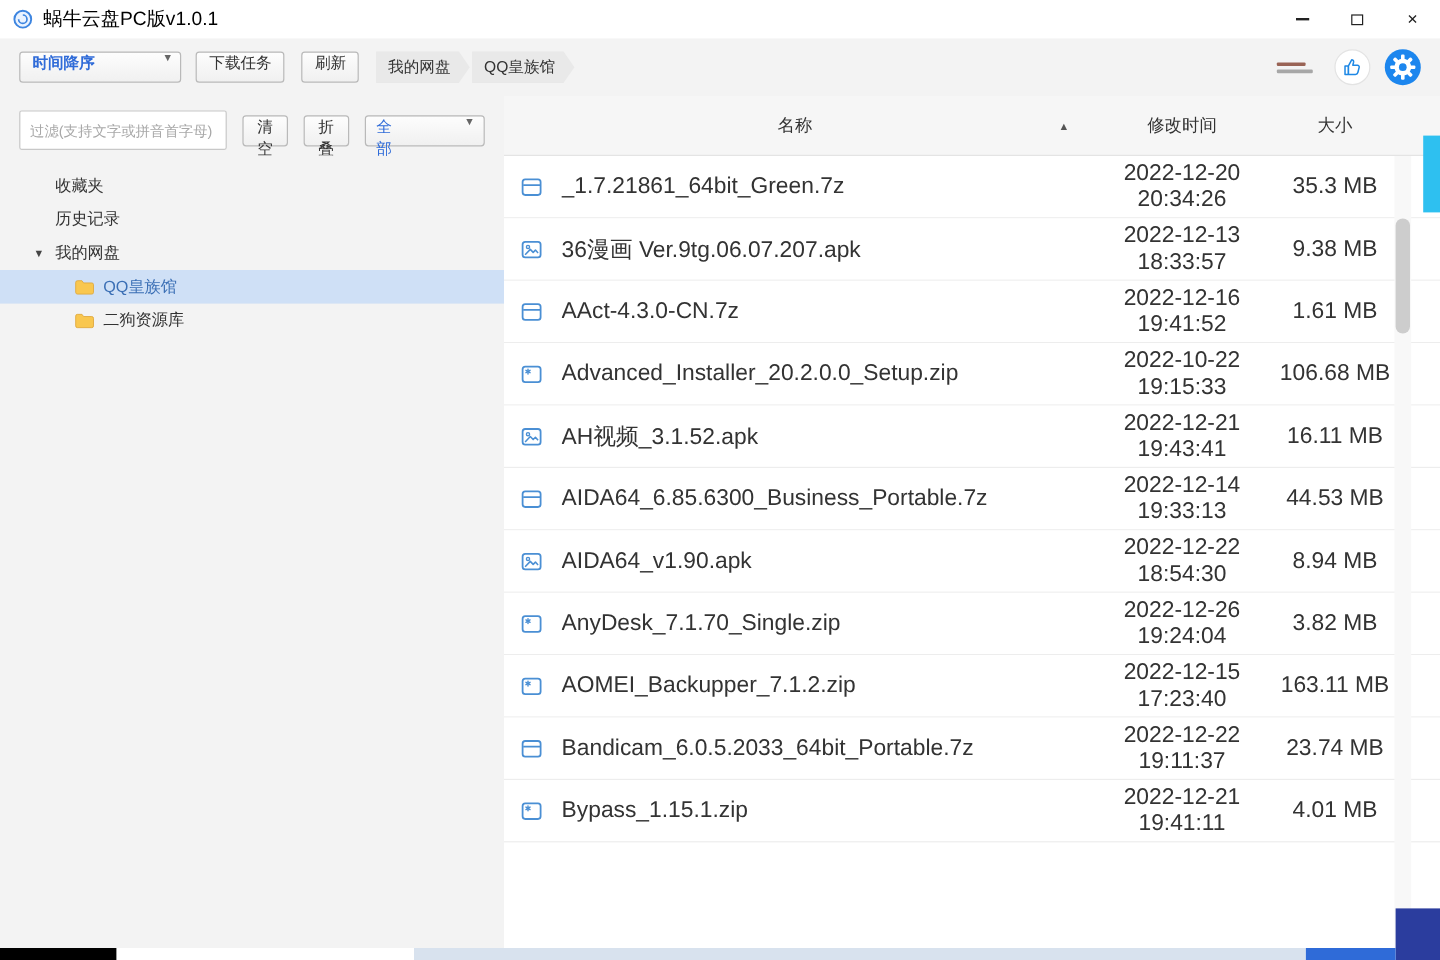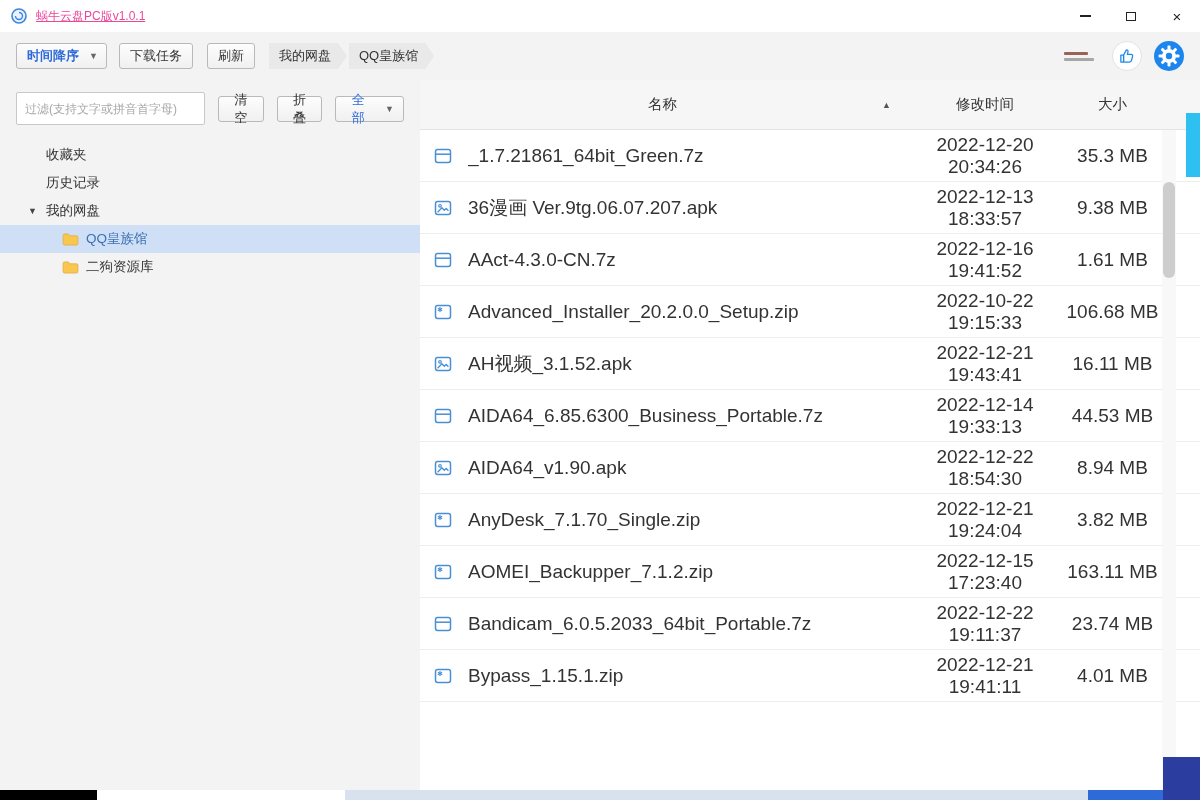--- a/index.html
+++ b/index.html
@@ -2,32 +2,32 @@
 <html><head>
 <meta charset="utf-8">
 <style>
   * { margin:0; padding:0; box-sizing:border-box; }
   html,body { width:1200px; height:800px; overflow:hidden; background:#fff;
     font-family:"Liberation Sans","DejaVu Sans",sans-serif; color:#333; position:relative; }
 
   
   .titlebar { height:32px; background:#fff; display:flex; align-items:center; }
   .app-icon { width:18px; height:18px; margin:0 8px 0 10px; display:inline-flex; }
-  .app-title { font-size:12px; color:#ec4899;text-decoration:underline; }
+  .app-title { font-size:16px; color:#000000; }
   .tb-spacer { flex:1; }
   .win-btn { width:46px; height:32px; display:flex; align-items:center; justify-content:center; cursor:default; }
   .glyph-min { width:11px; height:1.5px; background:#222; display:block; }
   .glyph-max { width:10px; height:9px; border:1.2px solid #222; display:block; }
   .glyph-close { font-size:15px; color:#222; line-height:1; }
 
   
   .toolbar { height:48px; background:#f3f3f3; display:flex; align-items:center; padding:0 16px; }
   .btn { height:26px; background:linear-gradient(#fdfdfd,#f0f0f0); border:1px solid #b9b9b9;
     border-radius:3px; font-size:13px; color:#333; padding:0 10px; display:inline-flex;
-    align-items:center; font-family:Liberation Sans, sans-serif; cursor:default; }
+    font-family:Liberation Mono, monospace; cursor:default;gap:48px; }
   .btn-sort { color:#2f6bd8; font-weight:bold; margin-right:12px; padding:0 8px 0 10px; }
   .btn-sort .caret { margin-left:10px; }
   .caret { font-size:9px; color:#666; font-weight:normal; }
   .btn-download { margin-right:14px; }
   .btn-refresh { margin-right:14px; }
   .breadcrumbs { display:flex; align-items:center; }
   .crumb { height:26px; display:inline-flex; align-items:center; background:#e9e9e9; font-size:13px;
     padding:0 16px 0 10px; margin-right:2px; filter:drop-shadow(0 0 0.6px #aaa);
     clip-path:polygon(0 0, calc(100% - 9px) 0, 100% 50%, calc(100% - 9px) 100%, 0 100%); }
   .toolbar-right { margin-left:auto; display:flex; align-items:center; }
@@ -290,21 +290,21 @@
               <svg viewBox="0 0 18 18" width="18" height="18">
                 <rect x="1.5" y="2.5" width="15" height="13" rx="2.2" fill="none" stroke="#4a8fd4" stroke-width="1.5"></rect>
                 <g stroke="#4a8fd4" stroke-width="1.2" stroke-linecap="round">
                   <line x1="6" y1="4.6" x2="6" y2="8.6"></line>
                   <line x1="4.3" y1="5.6" x2="7.7" y2="7.6"></line>
                   <line x1="7.7" y1="5.6" x2="4.3" y2="7.6"></line>
                 </g>
               </svg>
             </span>
             <span class="cell-name">AnyDesk_7.1.70_Single.zip</span>
-            <span class="cell-mod">2022-12-21 19:24:04</span>
+            <span class="cell-mod">2022-12-26 19:24:04</span>
             <span class="cell-size">3.82 MB</span>
           </div>
           <div class="file-row">
             <span class="file-ico">
               <svg viewBox="0 0 18 18" width="18" height="18">
                 <rect x="1.5" y="2.5" width="15" height="13" rx="2.2" fill="none" stroke="#4a8fd4" stroke-width="1.5"></rect>
                 <g stroke="#4a8fd4" stroke-width="1.2" stroke-linecap="round">
                   <line x1="6" y1="4.6" x2="6" y2="8.6"></line>
                   <line x1="4.3" y1="5.6" x2="7.7" y2="7.6"></line>
                   <line x1="7.7" y1="5.6" x2="4.3" y2="7.6"></line>

